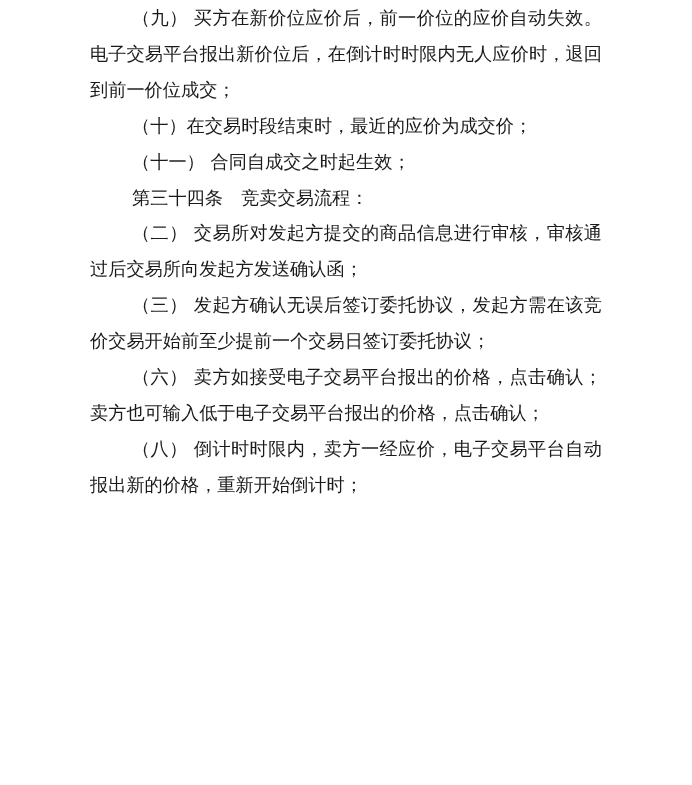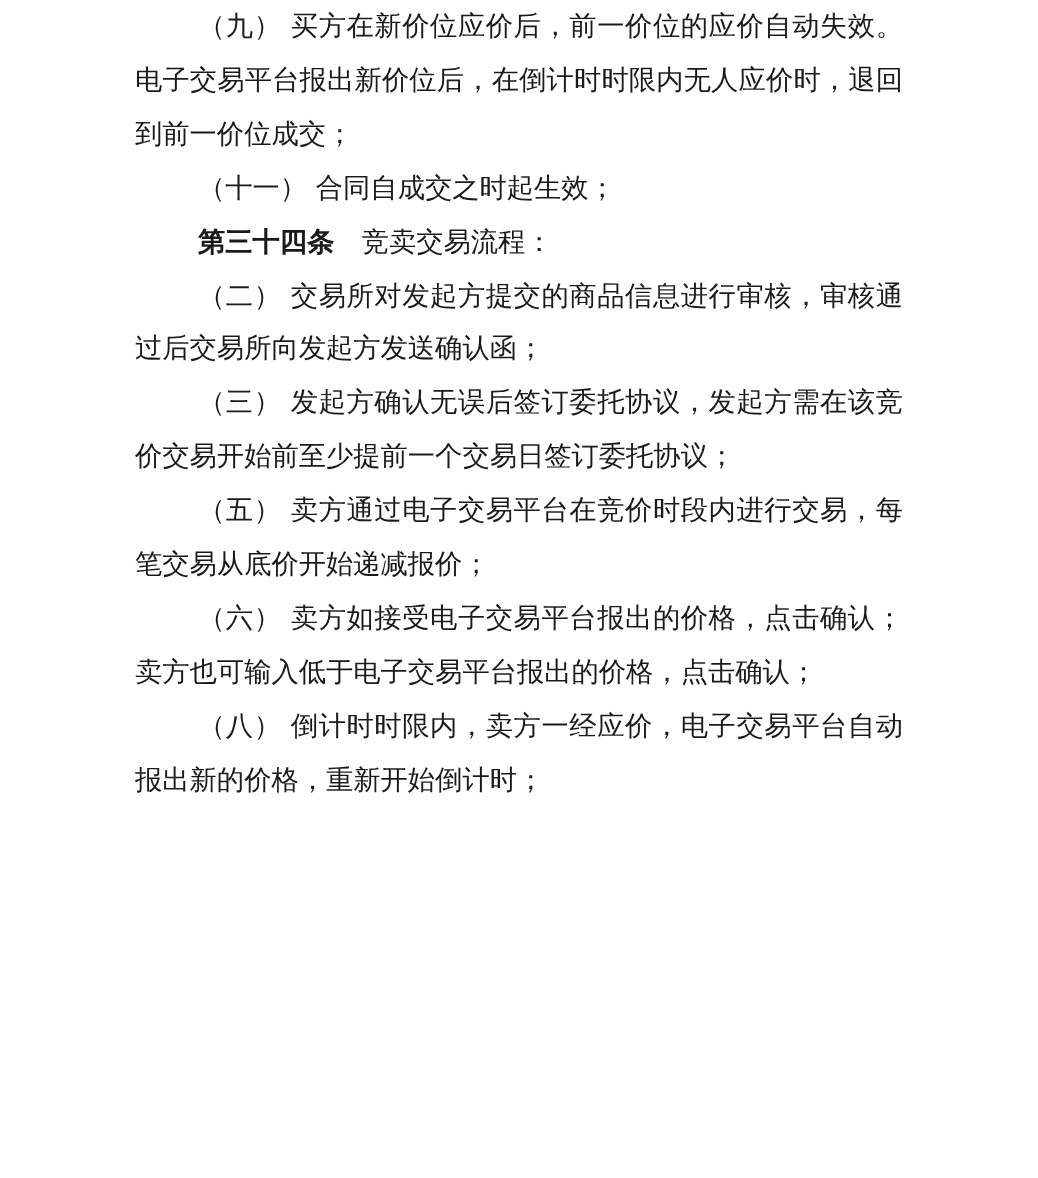--- a/index.html
+++ b/index.html
@@ -27,44 +27,44 @@
     margin: 0;
     padding: 0;
     font-size: 18.2px;
     line-height: 35.9px;
     color: #1a1a1a;
     text-align: justify;
     text-indent: 42px;
     letter-spacing: 0;
   }
   p.para .article-number {
-    font-weight: bold;
+    font-weight: normal;
   }
 </style>
 </head>
 <body>
 
 <div class="page">
   <div class="textblock">
 
     <p class="para">（九） 买方在新价位应价后，前一价位的应价自动失效。电子交易平台报出新价位后，在倒计时时限内无人应价时，退回到前一价位成交；</p>
 
+    <p class="para">（十）在交易时段结束时，最近的应价为成交价；</p>
 
     <p class="para">（十一） 合同自成交之时起生效；</p>
 
 
     <p class="para"><span class="article-number">第三十四条</span><span>　竞卖交易流程：</span></p>
 
 
     <p class="para">（二） 交易所对发起方提交的商品信息进行审核，审核通过后交易所向发起方发送确认函；</p>
 
     <p class="para">（三） 发起方确认无误后签订委托协议，发起方需在该竞价交易开始前至少提前一个交易日签订委托协议；</p>
 
 
-    <p class="para">（五） 卖方通过电子交易平台在竞价时段内进行交易，每笔交易从底价开始递减报价；</p>
 
     <p class="para">（六） 卖方如接受电子交易平台报出的价格，点击确认；卖方也可输入低于电子交易平台报出的价格，点击确认；</p>
 
 
     <p class="para">（八） 倒计时时限内，卖方一经应价，电子交易平台自动报出新的价格，重新开始倒计时；</p>
 
   </div>
 </div>
 
 </body></html>

